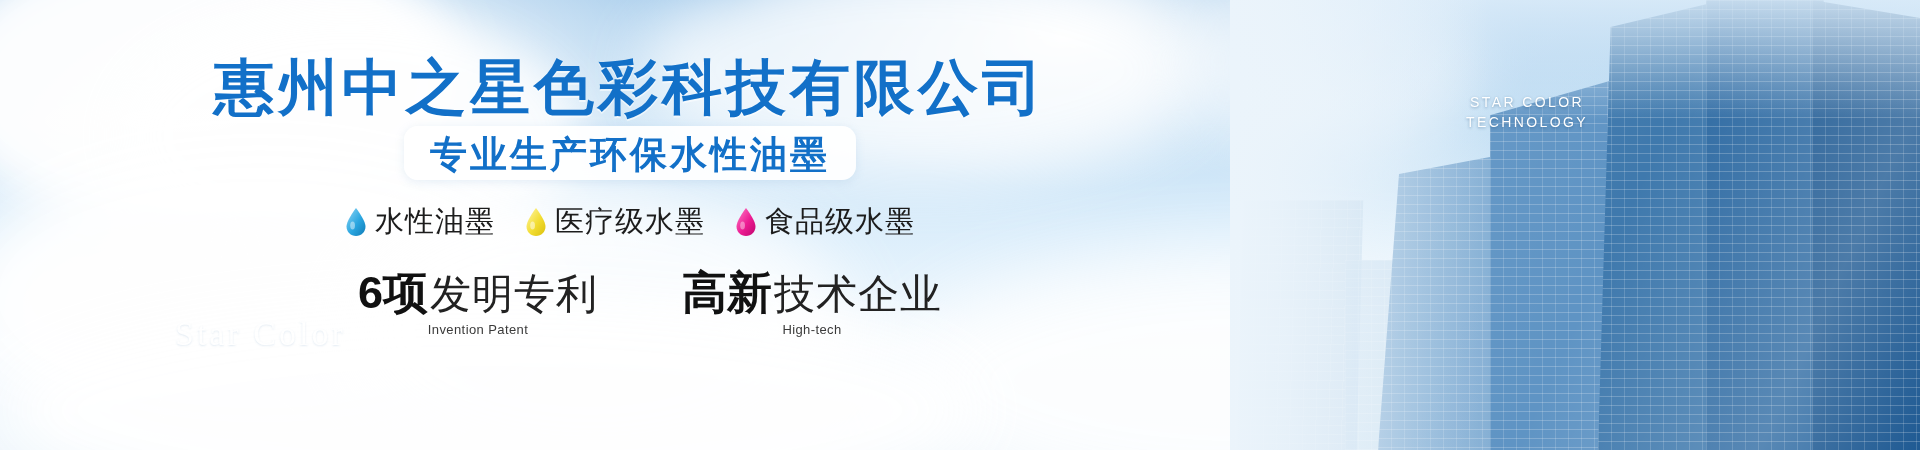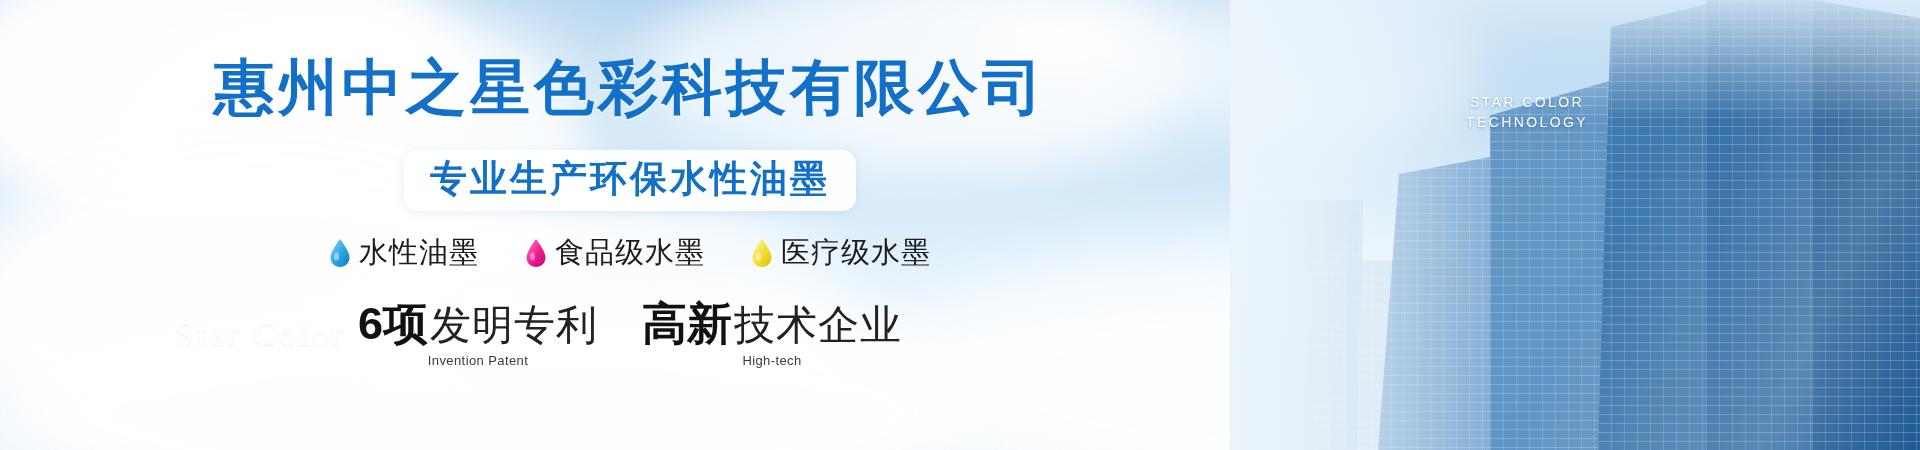--- a/index.html
+++ b/index.html
@@ -80,32 +80,32 @@
     text-shadow:0 1px 3px rgba(25,70,115,.45);z-index:6;}
 
   
   .content{position:absolute;left:0;top:0;width:1260px;height:382px;z-index:8;
     display:flex;flex-direction:column;align-items:center;}
 
   .title{margin-top:58px;
     font-size:60px;font-weight:bold;color:#1270c8;letter-spacing:4px;line-height:1;
     text-shadow:0 2px 0 rgba(255,255,255,.55);white-space:nowrap;}
 
-  .pill{margin-top:32px;background:rgba(255,255,255,.92);
-    border-radius:14px;padding:9px 26px 11px;
+  .pill{margin-top:8px;background:rgba(255,255,255,.92);
+    border-radius:14px;padding:9px 26px 4px;
     box-shadow:0 2px 10px rgba(120,165,205,.18);}
   .pill-text{font-size:37px;font-weight:bold;color:#1270c8;letter-spacing:3px;line-height:1.1;white-space:nowrap;}
 
-  .features{margin-top:22px;display:flex;align-items:center;gap:46px;}
+  .features{margin-top:22px;display:flex;align-items:center;gap:30px;}
   .feat{display:flex;align-items:center;gap:8px;}
   .drop{width:22px;height:30px;display:block;}
   .feat-label{font-size:29px;color:#1c1c1c;letter-spacing:1px;white-space:nowrap;}
 
   .badges{margin-top:28px;display:flex;align-items:flex-start;gap:44px;}
-  .badge{display:flex;flex-direction:column;align-items:center;}
+  .badge{display:flex;flex-direction:column;align-items:center;margin-left:40px;}
   .badge-cn{display:flex;align-items:baseline;white-space:nowrap;}
   .badge-strong{font-size:45px;font-weight:bold;color:#111;letter-spacing:0px;line-height:1;}
   .badge-rest{font-size:41px;color:#222;letter-spacing:1px;line-height:1;margin-left:2px;}
   .badge-en{margin-top:7px;font-size:13px;color:#3a3a3a;letter-spacing:.4px;}
 </style>
 </head>
 <body>
 
 <div class="banner">
 
@@ -167,47 +167,47 @@
           </defs>
           <path d="M11 1 C11 1 20.5 13.2 20.5 19.6 C20.5 25.1 16.2 29 11 29 C5.8 29 1.5 25.1 1.5 19.6 C1.5 13.2 11 1 11 1 Z" fill="url(#gd1)"></path>
           <ellipse cx="7.6" cy="18.5" rx="2.4" ry="4" fill="#ffffff" opacity=".45"></ellipse>
         </svg>
         <span class="feat-label">水性油墨</span>
       </div>
 
       <div class="feat">
         <svg class="drop" viewBox="0 0 22 30" aria-hidden="true">
           <defs>
+            <linearGradient id="gd3" x1="0" y1="0" x2="1" y2="1">
+              <stop offset="0%" stop-color="#fff6a8"></stop>
+                <stop offset="55%" stop-color="#f2dd32"></stop>
+                <stop offset="100%" stop-color="#dcc00d"></stop>
+            </linearGradient>
+          </defs>
+          <path d="M11 1 C11 1 20.5 13.2 20.5 19.6 C20.5 25.1 16.2 29 11 29 C5.8 29 1.5 25.1 1.5 19.6 C1.5 13.2 11 1 11 1 Z" fill="url(#gd3)"></path>
+          <ellipse cx="7.6" cy="18.5" rx="2.4" ry="4" fill="#ffffff" opacity=".50"></ellipse>
+        </svg>
+        <span class="feat-label">医疗级水墨</span>
+      </div>
+
+      <div class="feat">
+        <svg class="drop" viewBox="0 0 22 30" aria-hidden="true">
+          <defs>
             <linearGradient id="gd2" x1="0" y1="0" x2="1" y2="1">
               <stop offset="0%" stop-color="#ff7ec8"></stop>
                 <stop offset="55%" stop-color="#ec1c92"></stop>
                 <stop offset="100%" stop-color="#c1066f"></stop>
             </linearGradient>
           </defs>
           <path d="M11 1 C11 1 20.5 13.2 20.5 19.6 C20.5 25.1 16.2 29 11 29 C5.8 29 1.5 25.1 1.5 19.6 C1.5 13.2 11 1 11 1 Z" fill="url(#gd2)"></path>
           <ellipse cx="7.6" cy="18.5" rx="2.4" ry="4" fill="#ffffff" opacity=".40"></ellipse>
         </svg>
         <span class="feat-label">食品级水墨</span>
       </div>
 
-      <div class="feat">
-        <svg class="drop" viewBox="0 0 22 30" aria-hidden="true">
-          <defs>
-            <linearGradient id="gd3" x1="0" y1="0" x2="1" y2="1">
-              <stop offset="0%" stop-color="#fff6a8"></stop>
-                <stop offset="55%" stop-color="#f2dd32"></stop>
-                <stop offset="100%" stop-color="#dcc00d"></stop>
-            </linearGradient>
-          </defs>
-          <path d="M11 1 C11 1 20.5 13.2 20.5 19.6 C20.5 25.1 16.2 29 11 29 C5.8 29 1.5 25.1 1.5 19.6 C1.5 13.2 11 1 11 1 Z" fill="url(#gd3)"></path>
-          <ellipse cx="7.6" cy="18.5" rx="2.4" ry="4" fill="#ffffff" opacity=".50"></ellipse>
-        </svg>
-        <span class="feat-label">医疗级水墨</span>
-      </div>
-
     </div>
 
     <div class="badges">
 
       <div class="badge">
         <div class="badge-cn">
           <span class="badge-strong">6项</span>
           <span class="badge-rest">发明专利</span>
         </div>
         <div class="badge-en">Invention Patent</div>

